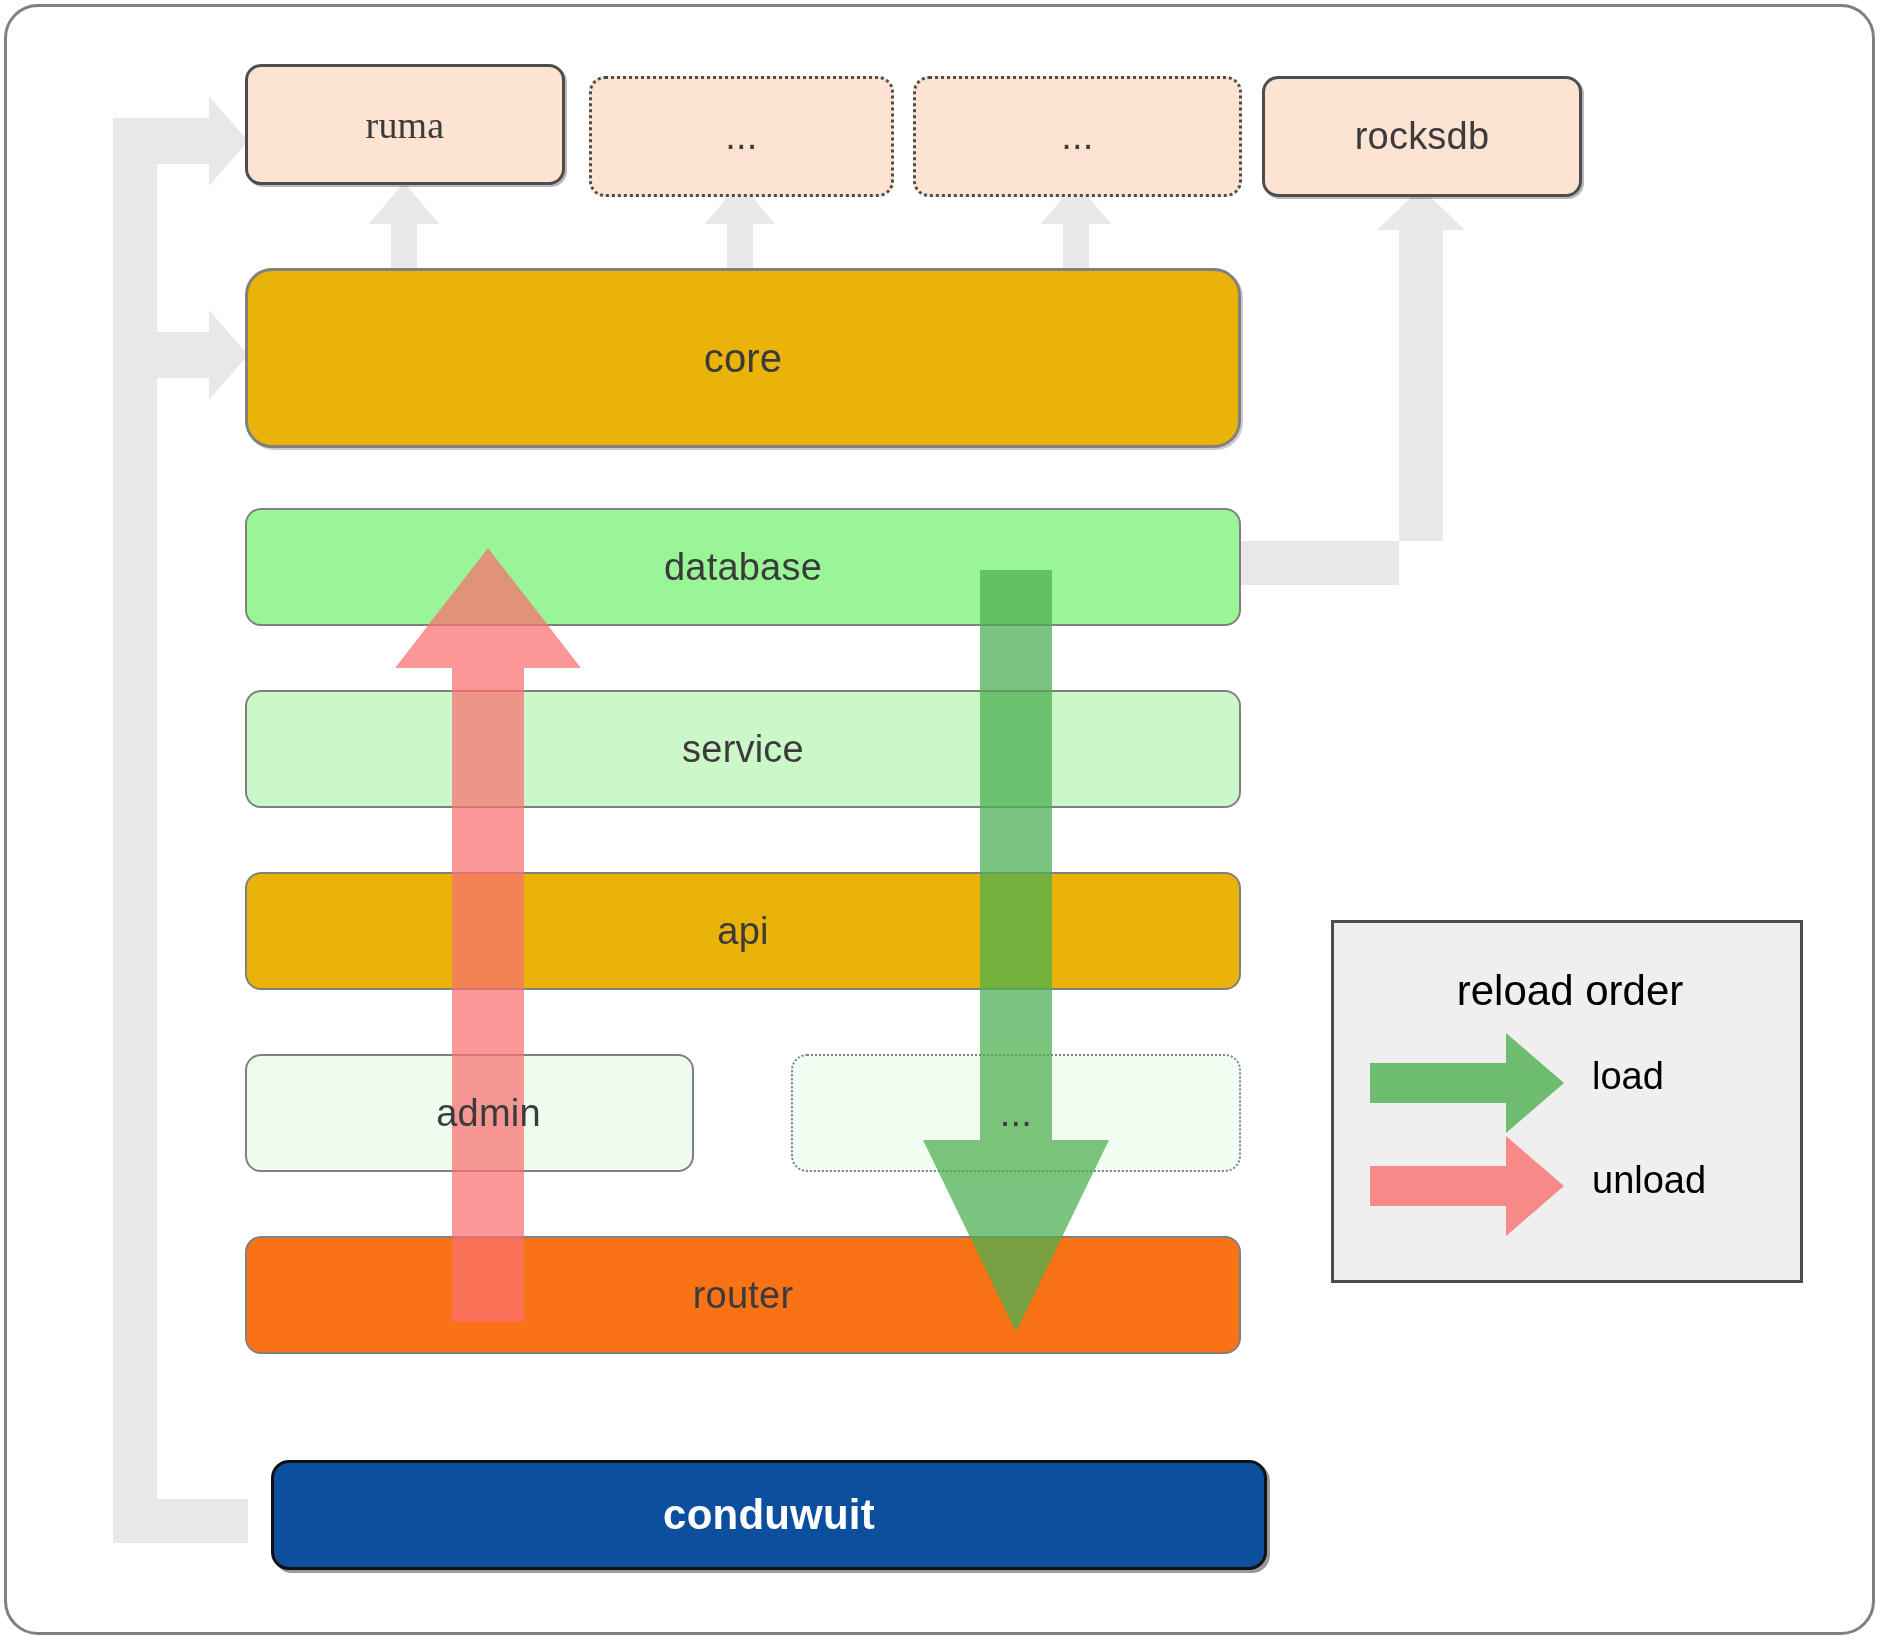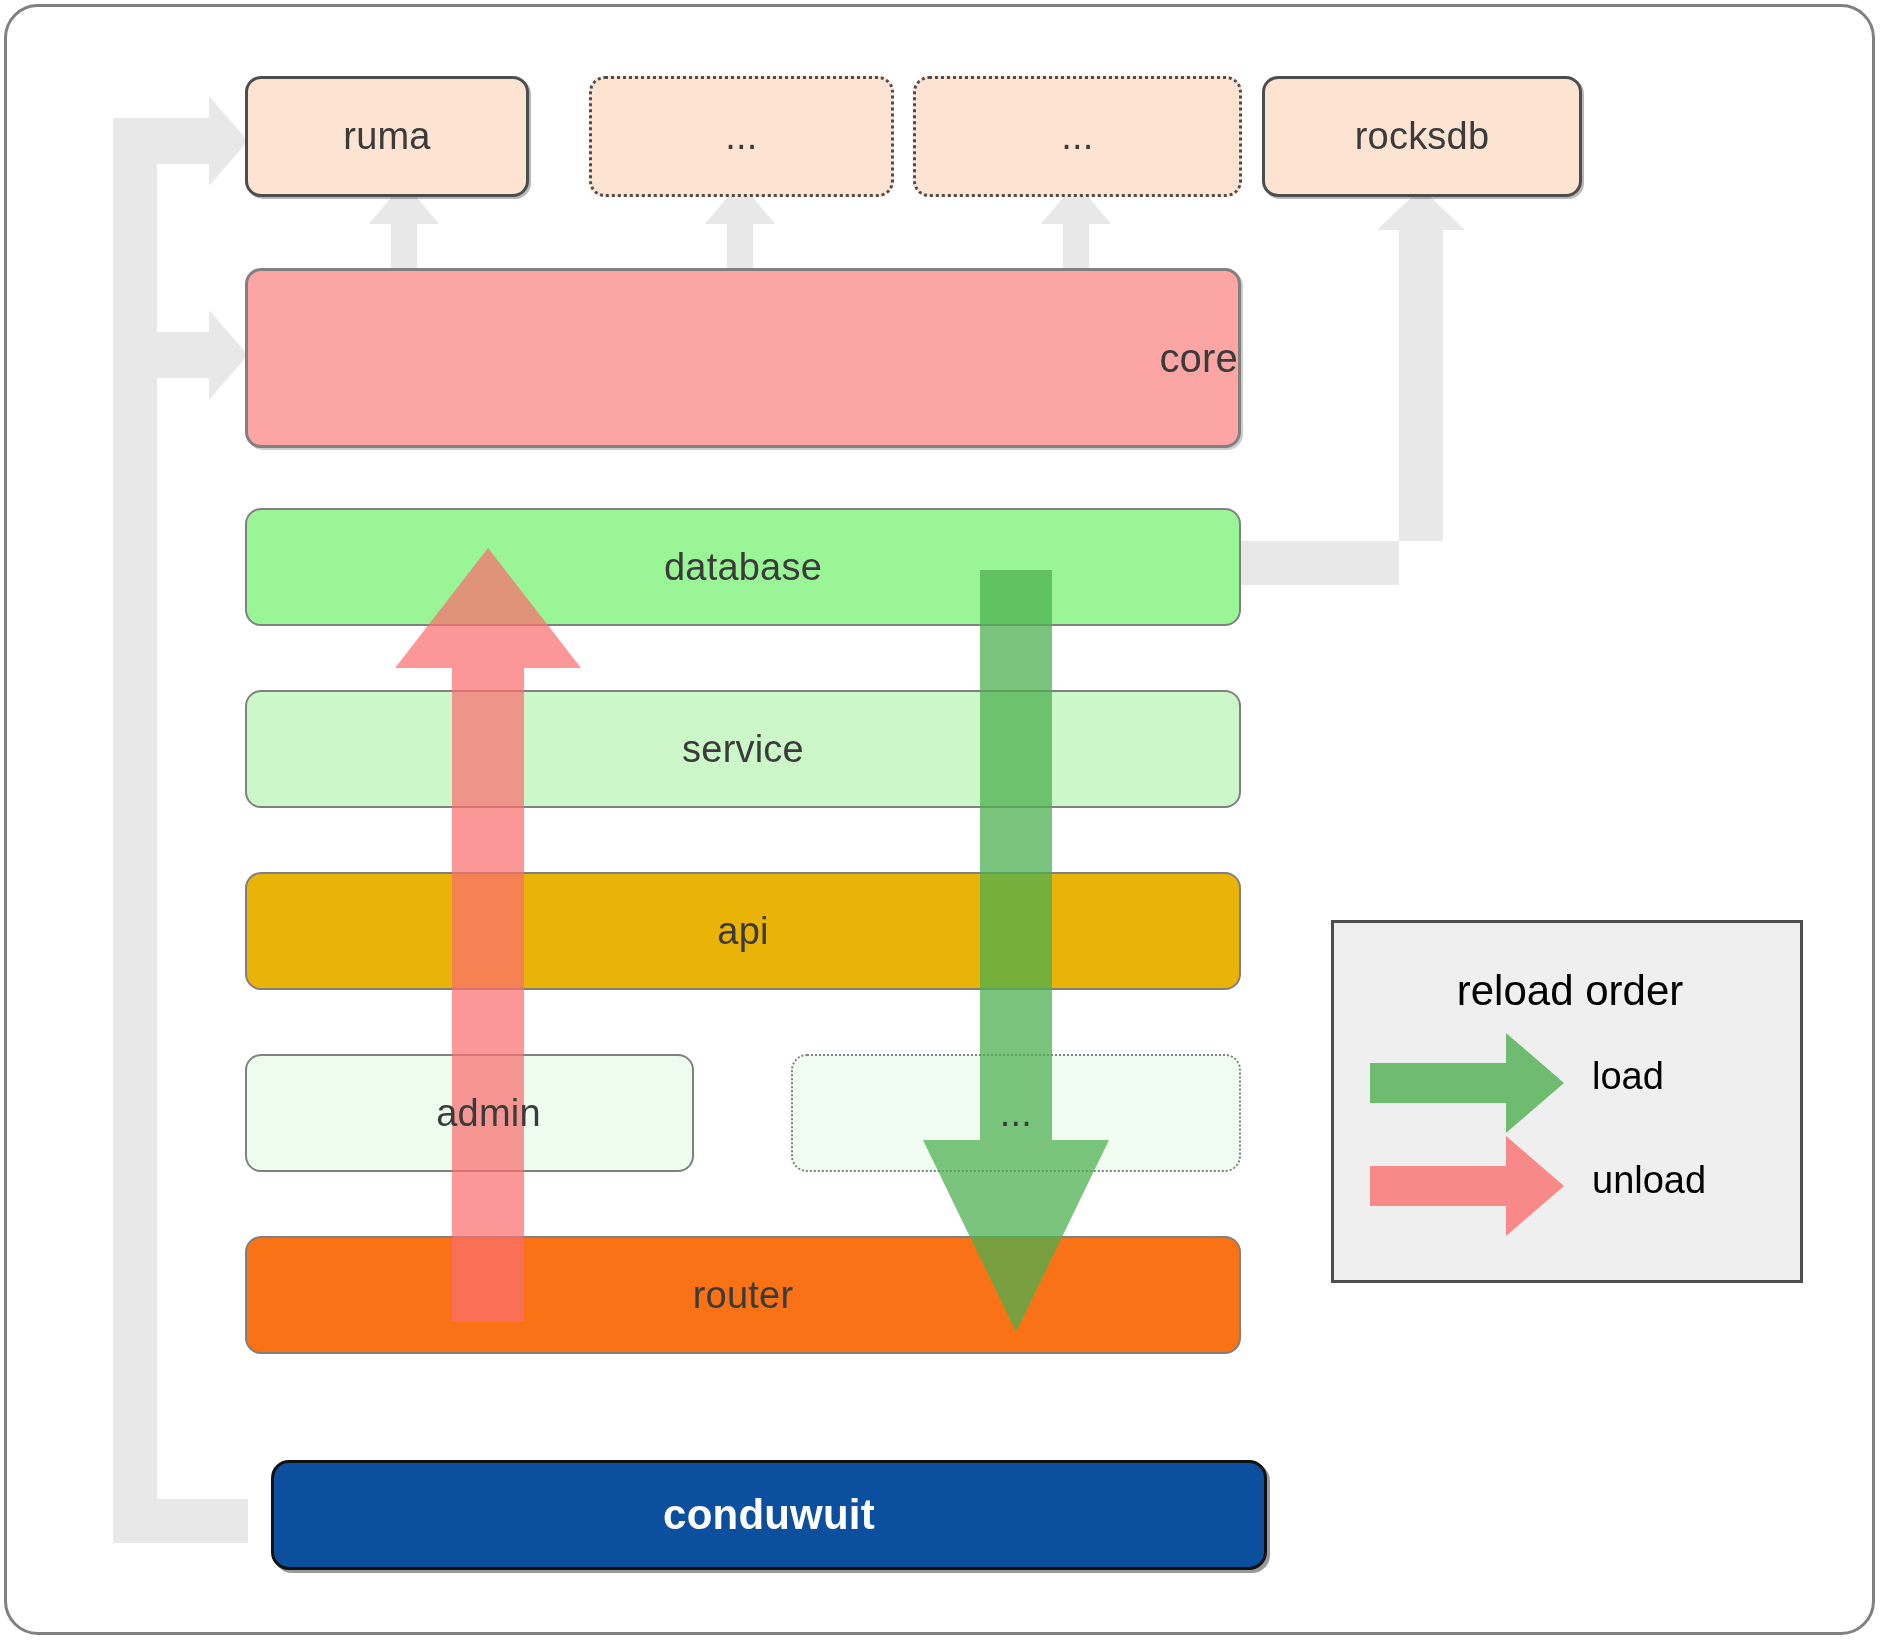--- a/index.html
+++ b/index.html
@@ -58,25 +58,24 @@
     border: 3px solid #4d4d4d;
     border-radius: 16px;
     box-shadow: 2px 2px 0 rgba(0,0,0,0.28);
   }
   .dep.dashed {
     border: 3px dotted #4d4d4d;
     box-shadow: none;
   }
   
   .core-box {
-    background: #fca5a5;
+    background: #eab308;
     border: 3px solid #808080;
-    border-radius: 16px;
+    border-radius: 27px;
     box-shadow: 2px 2px 0 rgba(0,0,0,0.20);
-    justify-content: flex-end;
   }
   
   .layer {
     border: 2px solid #808080;
     border-radius: 16px;
     text-align: right;
   }
   .layer.dotted {
     border: 2px dotted #808080;
   }
@@ -142,21 +141,21 @@
     <path class="conn" d="M 113,118 L 209,118 L 209,96 L 248,141 L 209,186 L 209,164 L 113,164 Z"></path>
 
     <path class="conn" d="M 391,270 L 391,224 L 369,224 L 404,182 L 439,224 L 417,224 L 417,270 Z"></path>
     <path class="conn" d="M 727,270 L 727,224 L 705,224 L 740,182 L 775,224 L 753,224 L 753,270 Z"></path>
     <path class="conn" d="M 1063,270 L 1063,224 L 1041,224 L 1076,182 L 1111,224 L 1089,224 L 1089,270 Z"></path>
 
     <path class="conn" d="M 1230,541 L 1399,541 L 1399,585 L 1230,585 Z"></path>
     <path class="conn" d="M 1399,541 L 1443,541 L 1443,230 L 1465,230 L 1421,188 L 1377,230 L 1399,230 Z"></path>
   </svg>
 
-  <div class="node dep" style="left:245px; top:76px; width:284px; height:121px;">
+  <div class="node dep" style="left:245px; top:64px; width:320px; height:121px;font-family:Liberation Serif, serif;">
     <span class="node-label">ruma</span>
   </div>
 
   <div class="node dep dashed" style="left:589px; top:76px; width:305px; height:121px;">
     <span class="node-label">...</span>
   </div>
 
   <div class="node dep dashed" style="left:913px; top:76px; width:329px; height:121px;">
     <span class="node-label">...</span>
   </div>

